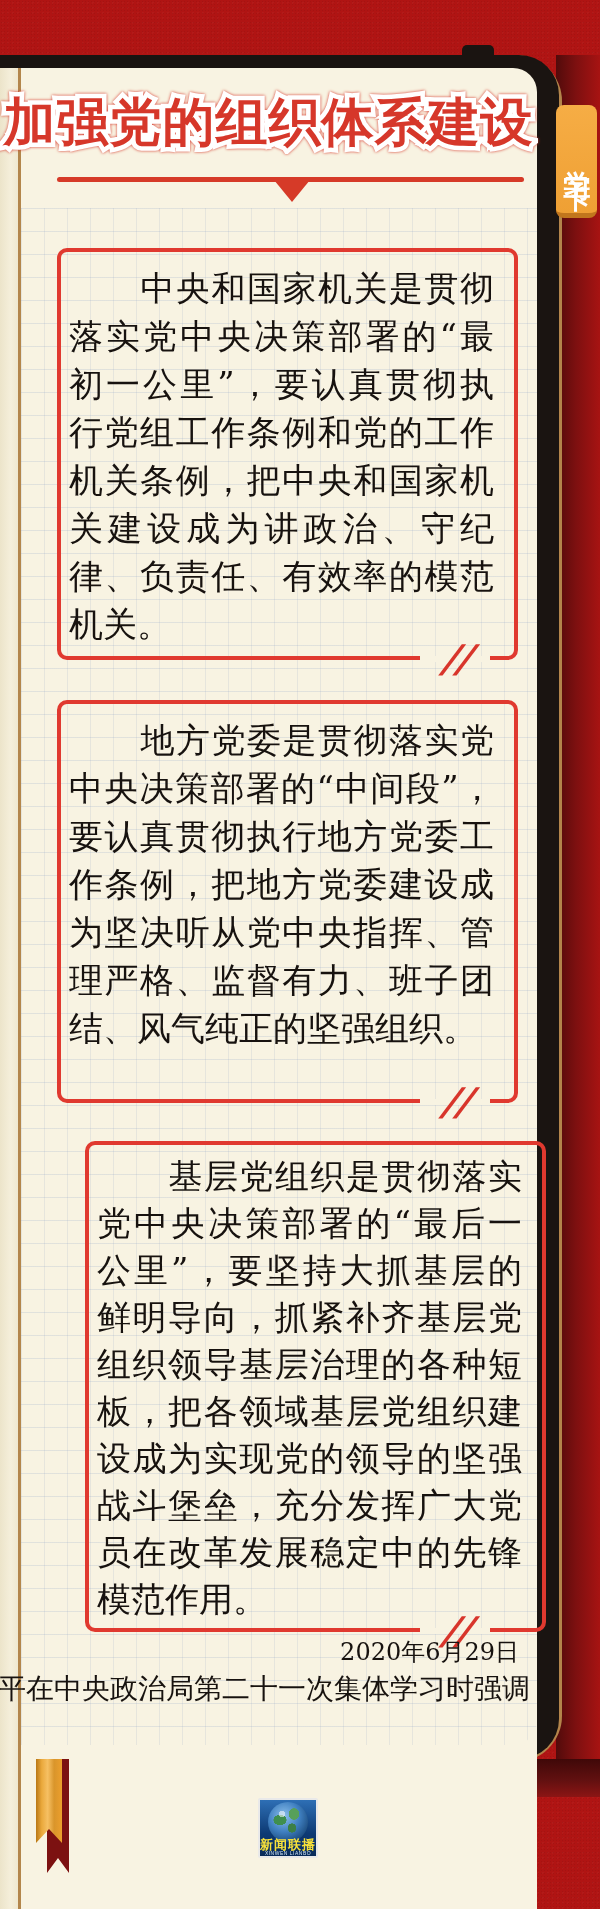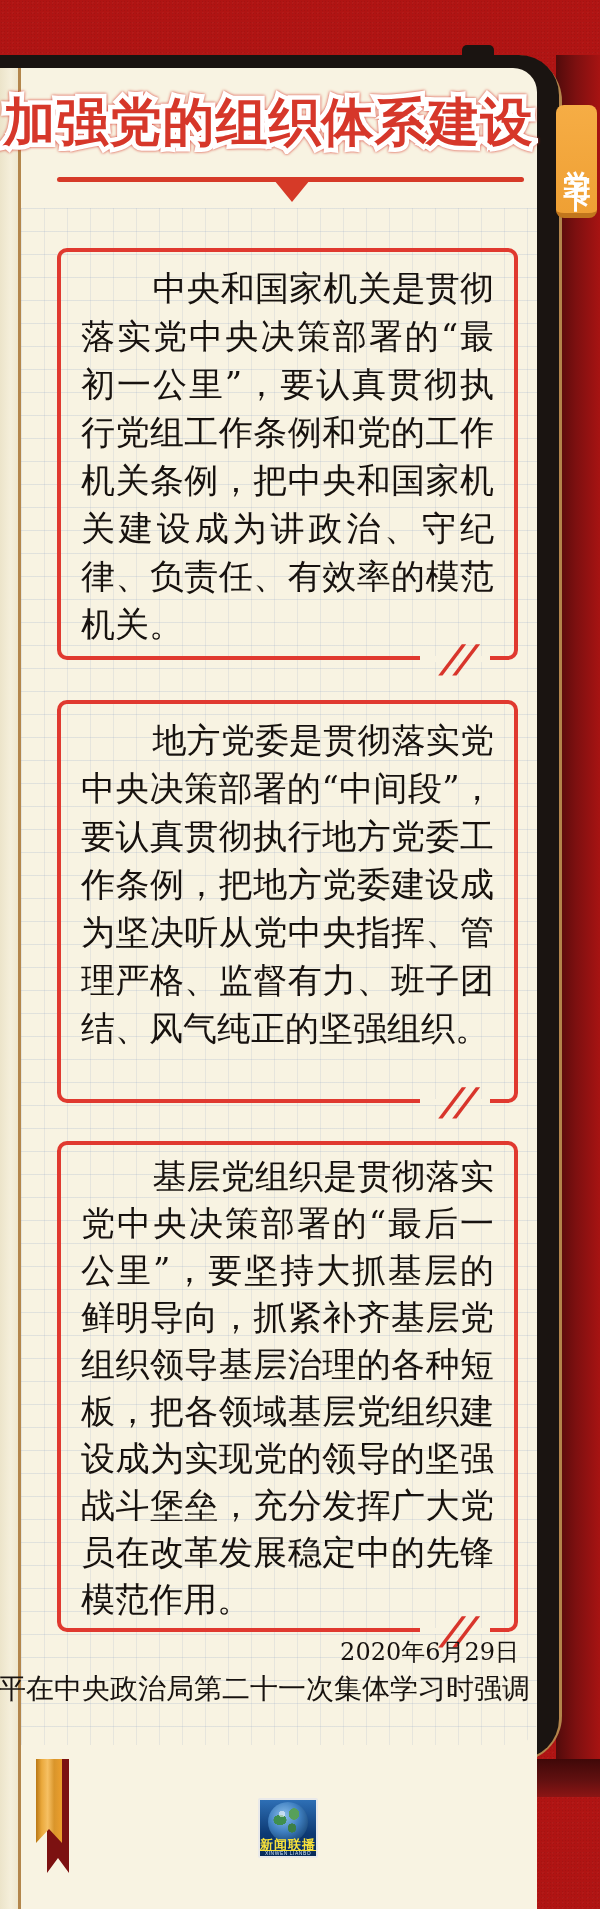--- a/index.html
+++ b/index.html
@@ -49,22 +49,22 @@
       background:linear-gradient(180deg,#f6ad45 0%,#efa034 100%);
       border-radius:8px;border-bottom:5px solid #c1761d;
       color:#fff;font-weight:bold;font-size:27px;line-height:41px;
       writing-mode:vertical-rl;text-orientation:upright;letter-spacing:7px;
       text-align:center;font-family:"Liberation Sans",sans-serif;}
   
   .quote-box{position:absolute;left:57px;width:461px;box-sizing:border-box;
       border:4px solid #e0392f;border-radius:10px;overflow:hidden;}
   .qb1{top:180px;height:412px;}
   .qb2{top:632px;height:403px;}
-  .qb3{top:1073px;height:491px;}
-  .quote-text{margin:0;padding:12px 20px 0 20px;text-indent:2.1em;
+  .qb3{top:1073px;height:491px;margin-left:28px;}
+  .quote-text{margin:0;padding:12px 20px 0 8px;text-indent:2.1em;
       font-family:"DejaVu Serif","Liberation Serif",serif;
       font-size:34px;line-height:48px;color:#17120f;
       text-align:justify;text-justify:inter-character;}
   .qb3 .quote-text{line-height:47px;padding-top:8px;}
   .mark-patch{position:absolute;right:22px;bottom:0;width:70px;height:6px;background:#f8f3e2;}
   .quote-mark{position:absolute;right:28px;bottom:-20px;color:#d8352b;
       font-weight:bold;font-style:italic;font-size:38px;line-height:38px;
       transform:skewX(-14deg);font-family:"DejaVu Sans",sans-serif;}
   
   .caption-date{position:absolute;right:18px;top:1568px;white-space:nowrap;
@@ -84,21 +84,21 @@
       border:2px solid #e9e9e9;border-radius:2px;text-align:center;}
   .globe{position:absolute;left:8px;top:2px;width:40px;height:40px;border-radius:50%;
       background:
         radial-gradient(circle at 35% 30%,rgba(255,255,255,.55) 0 8%,transparent 9%),
         radial-gradient(ellipse at 30% 45%,#3f8f4f 0 16%,transparent 17%),
         radial-gradient(ellipse at 65% 30%,#57a05a 0 14%,transparent 15%),
         radial-gradient(ellipse at 60% 65%,#3c7f46 0 12%,transparent 13%),
         radial-gradient(circle at 40% 35%,#8cc0ec 0%,#3f7fc0 45%,#14406f 85%);}
   .logo-cn{position:absolute;left:0;top:38px;width:100%;
       color:#f8e13a;font-weight:bold;font-size:13px;line-height:13px;
-      letter-spacing:1px;font-family:"Liberation Sans",sans-serif;text-decoration:underline;}
+      letter-spacing:1px;font-family:"Liberation Sans",sans-serif;}
   .logo-en{position:absolute;left:0;top:51px;width:100%;
       color:#cfe3f5;font-size:5px;line-height:5px;letter-spacing:.5px;
       font-family:"Liberation Sans",sans-serif;}
 </style>
 </head>
 <body>
 
 <div class="poster">
   <div class="bg"></div>
   <div class="right-shade"></div>

